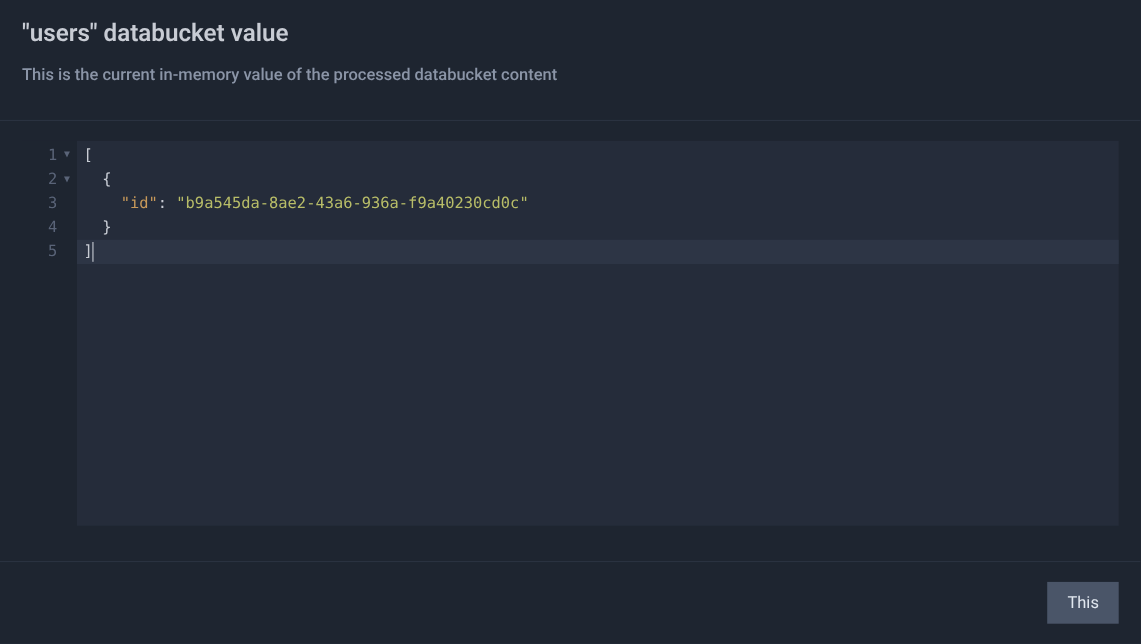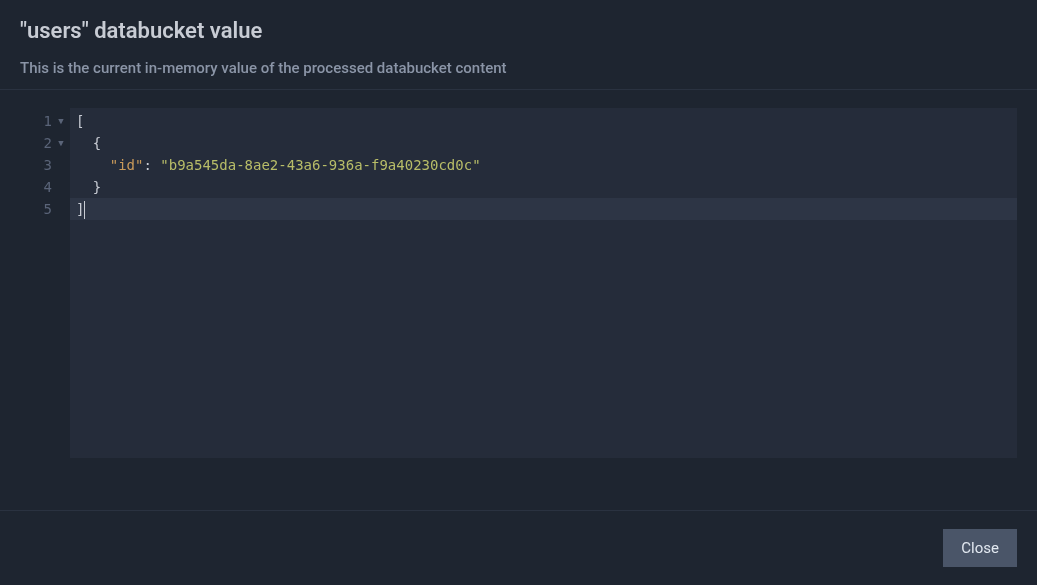--- a/index.html
+++ b/index.html
@@ -22,21 +22,21 @@
     .modal-title {
       font-size: 22px;
       font-weight: 600;
       color: #c8ccd4;
       margin-bottom: 16px;
     }
     .modal-subtitle {
       font-size: 15px;
       font-weight: 500;
       color: #8b95a7;
-      margin-bottom: 12px;
+      margin-bottom: 32px;
     }
     .divider {
       border: none;
       border-top: 1px solid #2a3240;
       margin: 0 -20px 0 -20px;
     }
     .code-container {
       margin-top: 18px;
       display: flex;
       height: 350px;
@@ -155,14 +155,14 @@
         <div class="code-line"><span class="punct">[</span></div>
         <div class="code-line"><span>  </span><span class="punct">{</span></div>
         <div class="code-line"><span>    </span><span class="key">"id"</span><span class="punct">: </span><span class="string">"b9a545da-8ae2-43a6-936a-f9a40230cd0c"</span></div>
         <div class="code-line"><span>  </span><span class="punct">}</span></div>
         <div class="code-line active"><span class="punct">]</span><span class="cursor"></span></div>
       </div>
   </div>
 </div>
 
 <div class="footer">
-  <button class="close-btn">Close</button>
+  <button class="close-btn">This</button>
 </div>
 
 </body></html>

